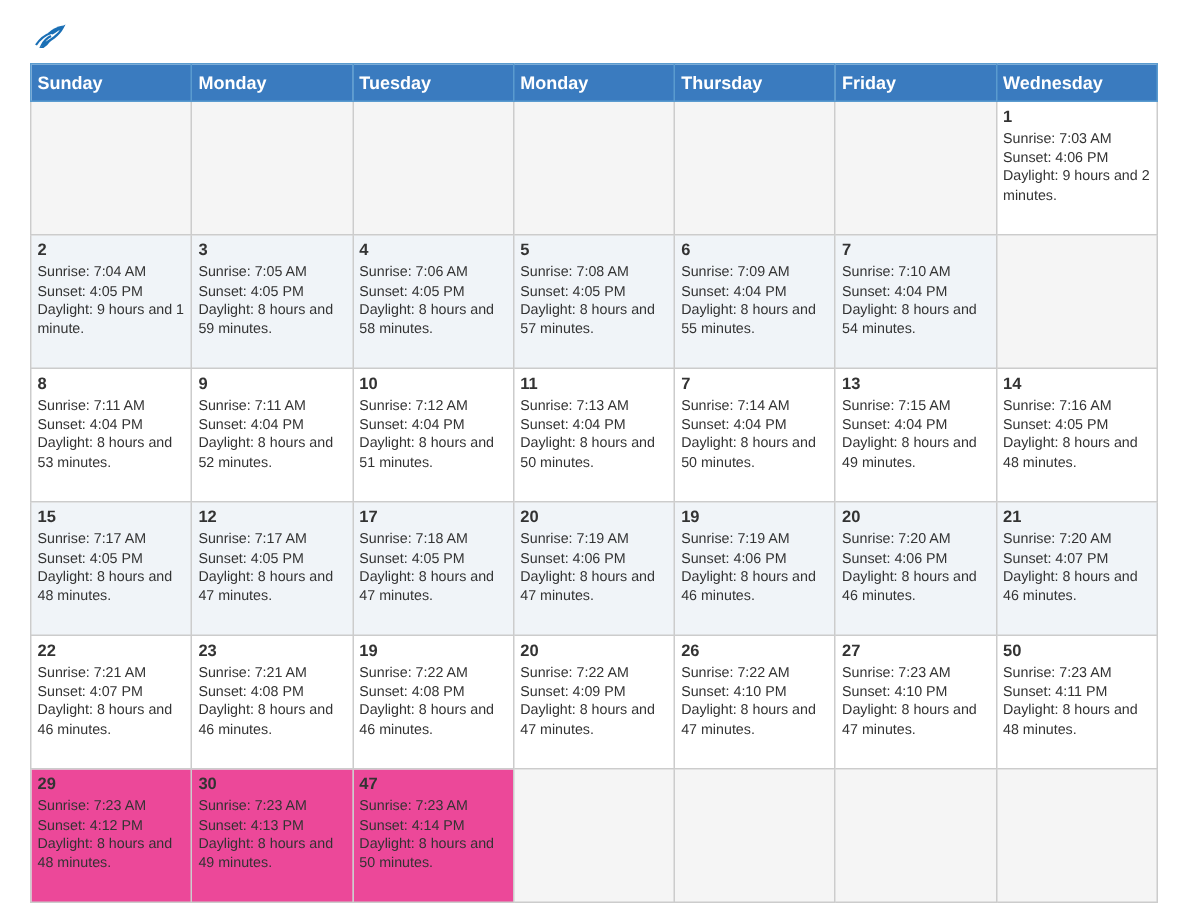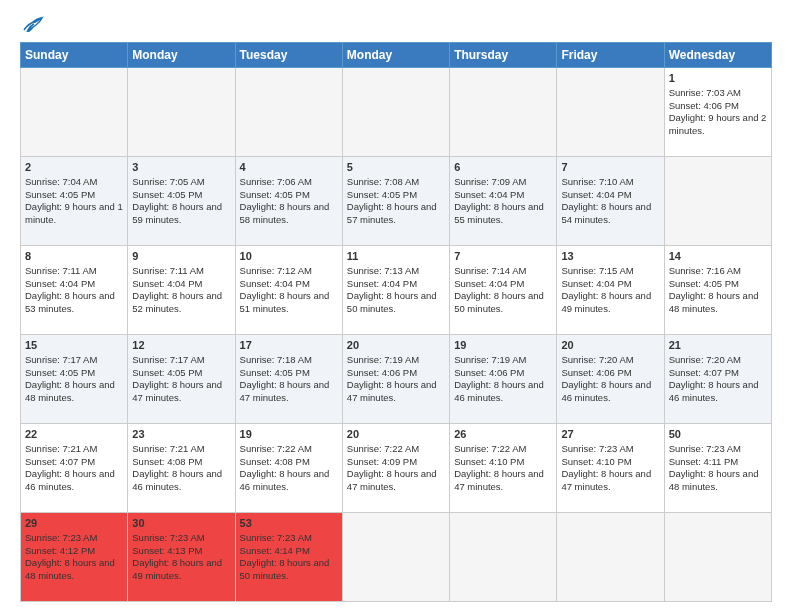--- a/index.html
+++ b/index.html
@@ -79,21 +79,21 @@
       padding: 3px 4px;
       font-size: 9.5px;
       color: #333;
       line-height: 1.35;
       background: #fff;
     }
     .calendar tr:nth-child(even) td {
       background: #f0f4f8;
     }
     .calendar tr:last-child td {
-      background: #ef4444;
+      background: #ec4899;
     }
     .day-num {
       font-size: 11px;
       font-weight: bold;
       display: block;
       margin-bottom: 1px;
     }
     .empty {
       background: #f5f5f5 !important;
     }
@@ -177,21 +177,21 @@
           <td><span class="day-num">23</span>Sunrise: 7:21 AM<br>Sunset: 4:08 PM<br>Daylight: 8 hours and 46 minutes.</td>
           <td><span class="day-num">19</span>Sunrise: 7:22 AM<br>Sunset: 4:08 PM<br>Daylight: 8 hours and 46 minutes.</td>
           <td><span class="day-num">20</span>Sunrise: 7:22 AM<br>Sunset: 4:09 PM<br>Daylight: 8 hours and 47 minutes.</td>
           <td><span class="day-num">26</span>Sunrise: 7:22 AM<br>Sunset: 4:10 PM<br>Daylight: 8 hours and 47 minutes.</td>
           <td><span class="day-num">27</span>Sunrise: 7:23 AM<br>Sunset: 4:10 PM<br>Daylight: 8 hours and 47 minutes.</td>
           <td><span class="day-num">50</span>Sunrise: 7:23 AM<br>Sunset: 4:11 PM<br>Daylight: 8 hours and 48 minutes.</td>
         </tr>
         <tr>
           <td><span class="day-num">29</span>Sunrise: 7:23 AM<br>Sunset: 4:12 PM<br>Daylight: 8 hours and 48 minutes.</td>
           <td><span class="day-num">30</span>Sunrise: 7:23 AM<br>Sunset: 4:13 PM<br>Daylight: 8 hours and 49 minutes.</td>
-          <td><span class="day-num">53</span>Sunrise: 7:23 AM<br>Sunset: 4:14 PM<br>Daylight: 8 hours and 50 minutes.</td>
+          <td><span class="day-num">47</span>Sunrise: 7:23 AM<br>Sunset: 4:14 PM<br>Daylight: 8 hours and 50 minutes.</td>
           <td class="empty"></td>
           <td class="empty"></td>
           <td class="empty"></td>
           <td class="empty"></td>
         </tr>
       </tbody>
   </table>
 </div>
 
 </body></html>

